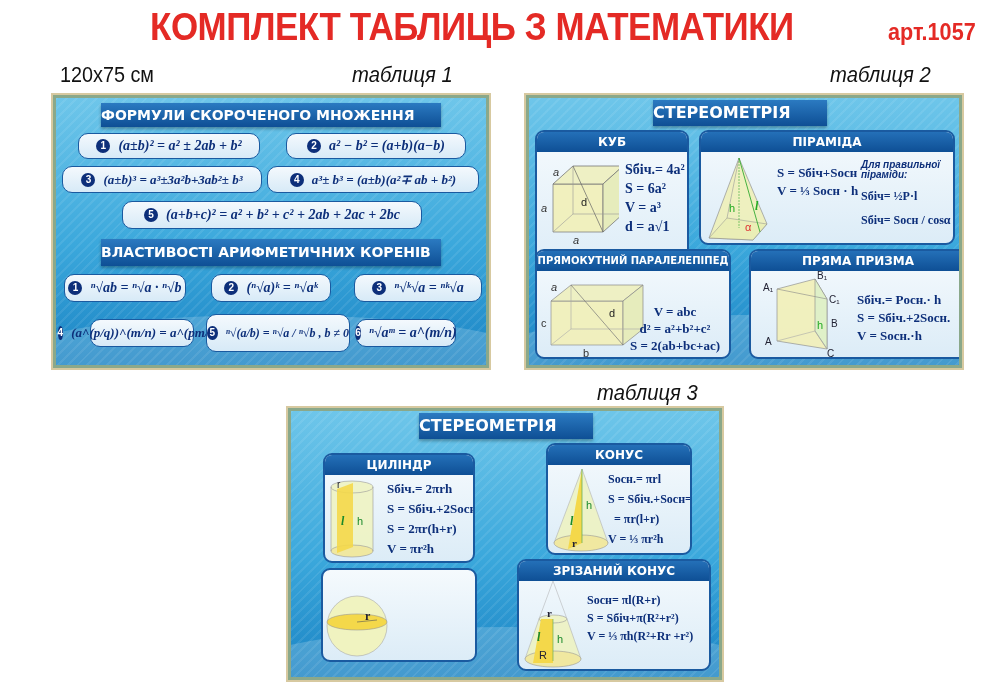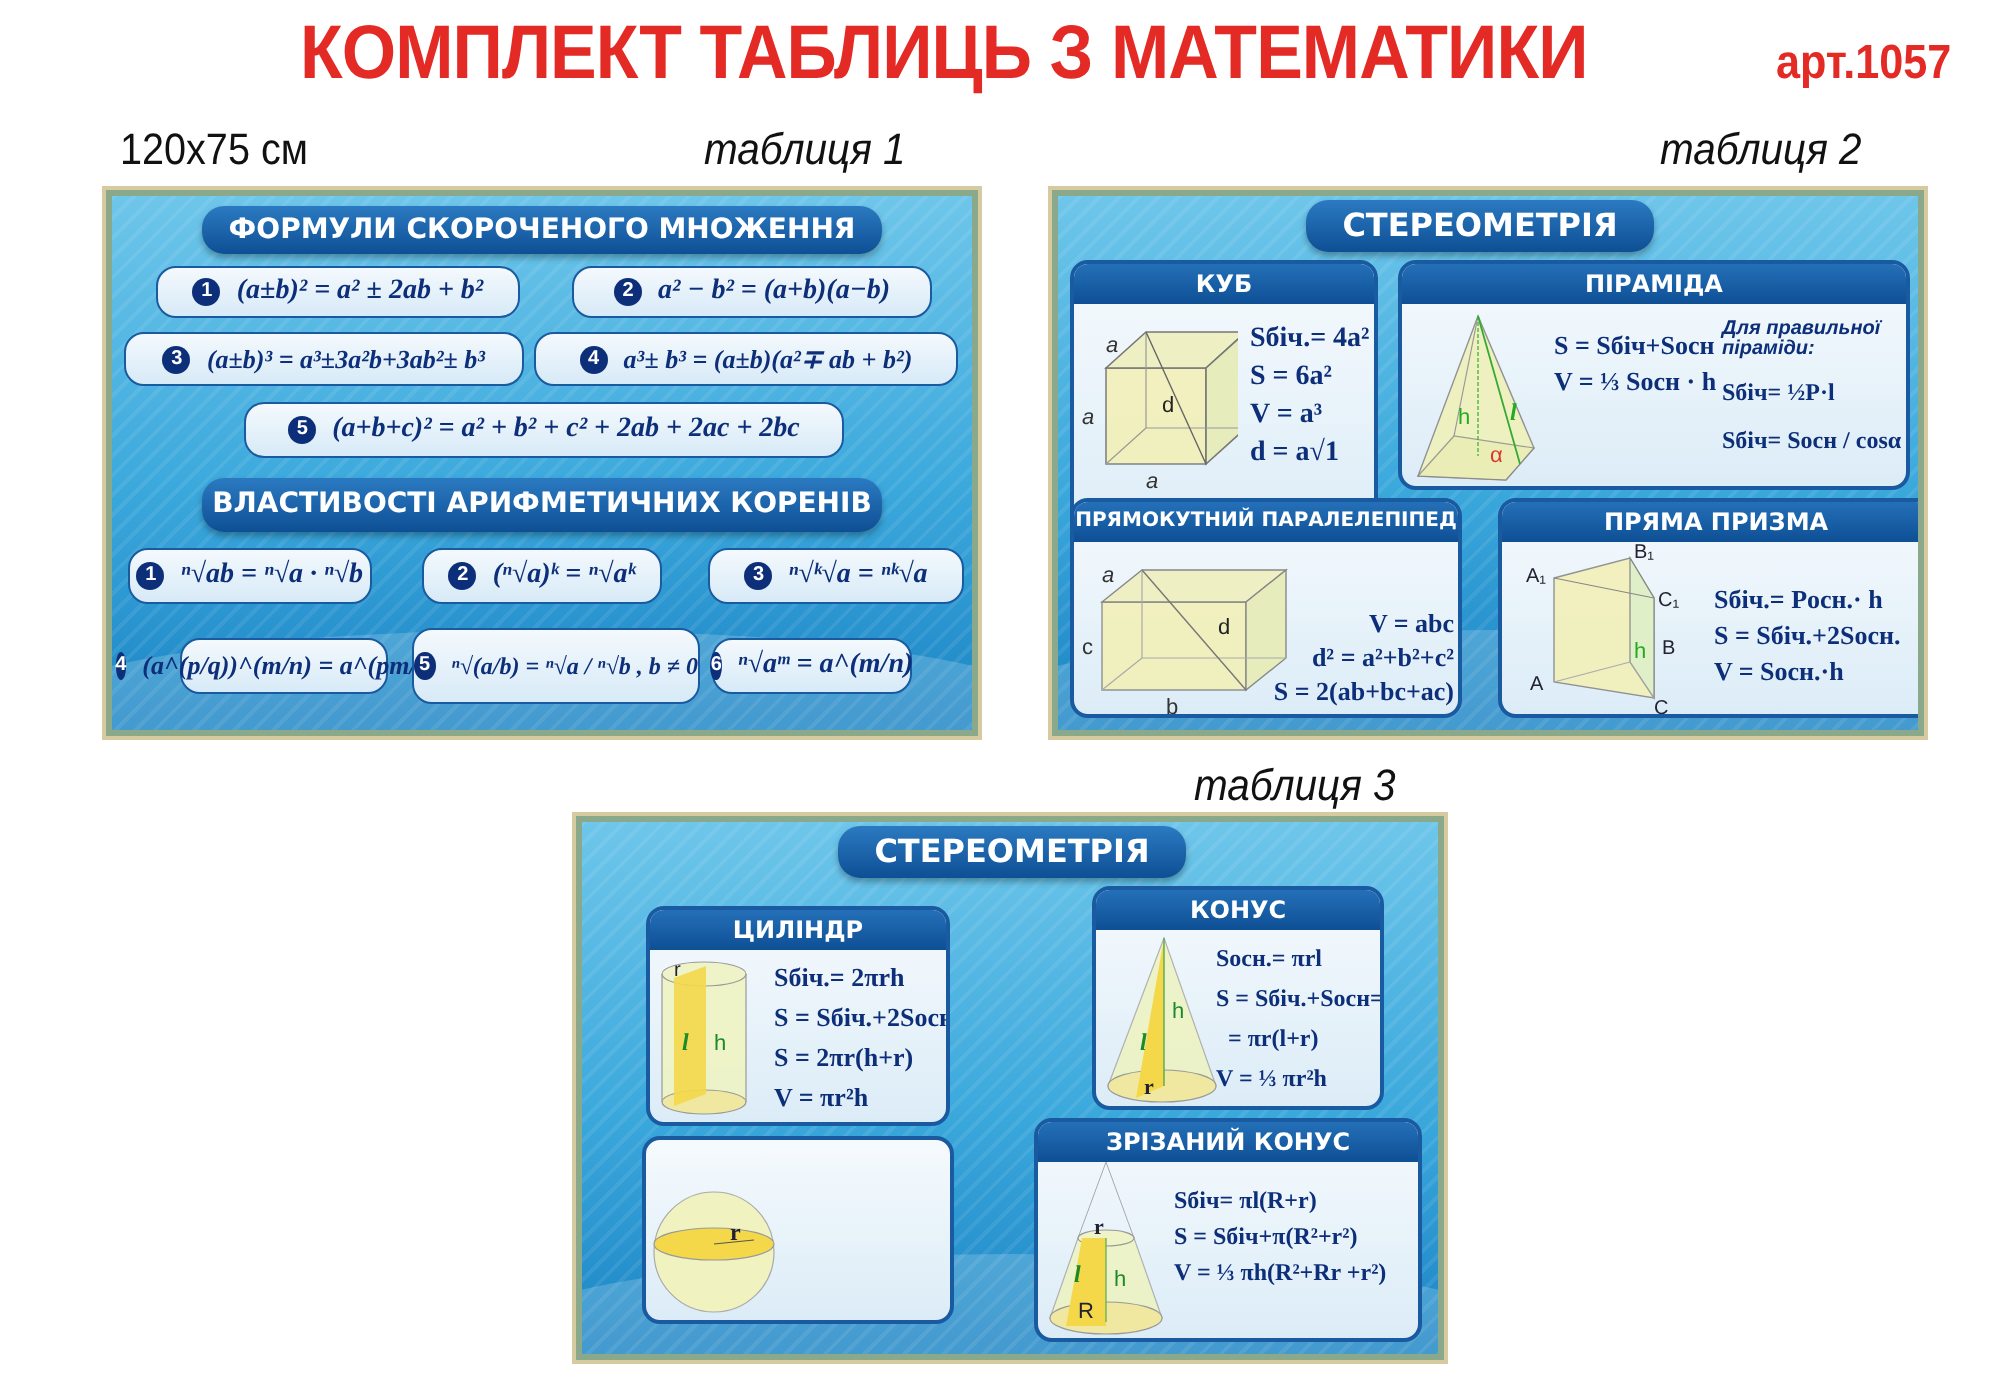--- a/index.html
+++ b/index.html
@@ -5,21 +5,21 @@
   *{box-sizing:border-box;margin:0;padding:0}
   body{width:1008px;height:690px;background:#fff;position:relative;overflow:hidden;font-family:"Liberation Sans",sans-serif}
   .abs{position:absolute}
   .main-title{left:150px;top:6px;font-family:"Liberation Sans",sans-serif;font-weight:bold;font-size:38px;color:#e42a25;letter-spacing:-0.5px;transform:scaleX(0.92);transform-origin:left top;white-space:nowrap}
   .art{left:888px;top:18px;font-weight:bold;font-size:24px;color:#e42a25;transform:scaleX(0.9);transform-origin:left top}
   .size{left:60px;top:62px;font-size:22px;color:#111;transform:scaleX(0.9);transform-origin:left top}
   .tlabel{font-size:22px;font-style:italic;color:#111;transform:scaleX(0.92);transform-origin:left top}
   .board{border:3px solid #8aa88a;outline:2px solid #d7c9a0;background:linear-gradient(180deg,#6ec6ea 0%,#3ba8dc 55%,#1b84c4 100%);overflow:hidden}
   .board::before{content:"";position:absolute;inset:0;background:repeating-linear-gradient(135deg,rgba(255,255,255,0.08) 0 2px,transparent 2px 7px)}
   .board::after{content:"";position:absolute;left:-10%;right:-10%;bottom:-30px;height:80px;border-radius:50%;background:rgba(255,255,255,0.18)}
-  .ribbon{position:absolute;background:linear-gradient(180deg,#2b7ac1,#0e4f95);color:#fff;font-weight:bold;text-align:center;border-radius:11px;box-shadow:0 2px 3px rgba(0,0,0,0.3);white-space:nowrap;z-index:2;font-family:"DejaVu Sans",sans-serif}
+  .ribbon{position:absolute;background:linear-gradient(180deg,#2b7ac1,#0e4f95);color:#fff;font-weight:bold;text-align:left;border-radius:0;box-shadow:0 2px 3px rgba(0,0,0,0.3);white-space:nowrap;z-index:2;font-family:"DejaVu Sans",sans-serif}
   .pill{position:absolute;background:linear-gradient(180deg,#f4f9fd,#d7eaf7);border:1.5px solid #1a5aa0;border-radius:10px;color:#0d2f7a;font-family:"Liberation Serif",serif;font-weight:bold;font-style:italic;font-size:14px;display:flex;align-items:center;justify-content:center;white-space:nowrap;z-index:2}
   .num{display:inline-block;width:14px;height:14px;border-radius:50%;background:#0d2f7a;color:#fff;font-size:10px;font-style:normal;text-align:center;line-height:14px;margin-right:8px;font-family:"Liberation Sans",sans-serif}
   .card{position:absolute;background:linear-gradient(180deg,#f5fafd,#dcecf7);border:2px solid #1a5aa0;border-radius:9px;overflow:hidden;z-index:2}
   .card-h{background:linear-gradient(180deg,#2470b8,#0e4f95);color:#fff;font-weight:bold;text-align:center;font-size:12px;height:20px;line-height:20px;font-family:"DejaVu Sans",sans-serif}
   .fm{position:absolute;color:#0d2f7a;font-family:"Liberation Serif",serif;font-weight:bold;font-size:14px;line-height:17px;white-space:nowrap}
   .fm div{white-space:nowrap}
   .svgfig{position:absolute}
   .note{font-style:italic;font-weight:bold;font-size:10px;line-height:10px;color:#0d2f7a}
 </style>
 </head>
@@ -141,21 +141,21 @@
       <polygon points="84,28 104,12 104,56 84,72" fill="#e6ecbc" stroke="#888" stroke-width="0.7"></polygon>
       <line x1="32" y1="12" x2="32" y2="56" stroke="#aaa" stroke-width="0.6"></line>
       <line x1="32" y1="56" x2="104" y2="56" stroke="#aaa" stroke-width="0.6"></line>
       <line x1="32" y1="56" x2="12" y2="72" stroke="#aaa" stroke-width="0.6"></line>
       <line x1="32" y1="12" x2="84" y2="72" stroke="#777" stroke-width="0.7"></line>
       <text x="12" y="18" font-size="11" font-style="italic" fill="#333" font-family="Liberation Sans, sans-serif">a</text>
       <text x="2" y="54" font-size="11" fill="#333" font-family="Liberation Sans, sans-serif">c</text>
       <text x="44" y="84" font-size="11" fill="#333" font-family="Liberation Sans, sans-serif">b</text>
       <text x="70" y="44" font-size="11" fill="#222" font-family="Liberation Sans, sans-serif">d</text>
     </svg>
-    <div class="fm" style="left:86px;top:52px;font-size:13px;line-height:17px;text-align:right;width:104px">
+    <div class="fm" style="left:86px;top:52px;font-size:13px;line-height:17px;text-align:center;width:104px">
       <div>V = abc</div>
       <div>d² = a²+b²+c²</div>
       <div>S = 2(ab+bc+ac)</div>
     </div>
   </div>
 
   <div class="card" style="left:220px;top:151px;width:218px;height:110px">
     <div class="card-h">ПРЯМА ПРИЗМА</div>
     <svg class="svgfig" style="left:4px;top:20px" width="90" height="88">
       <polygon points="22,18 60,8 72,28 72,78 22,70" fill="#f2f0b8" stroke="#888" stroke-width="0.7" opacity="0.9"></polygon>
@@ -240,18 +240,18 @@
       <ellipse cx="32" cy="40" rx="14" ry="4" fill="#eef3c8" stroke="#999" stroke-width="0.6"></ellipse>
       <ellipse cx="32" cy="80" rx="28" ry="8" fill="#f0e8a0" stroke="#999" stroke-width="0.6"></ellipse>
       <polygon points="20,40 32,40 32,84 12,84" fill="#f4d84a"></polygon>
       <line x1="32" y1="40" x2="32" y2="82" stroke="#5a5" stroke-width="0.6"></line>
       <text x="26" y="38" font-size="11" font-weight="bold" fill="#223" font-family="Liberation Serif, serif">r</text>
       <text x="16" y="62" font-size="12" font-weight="bold" font-style="italic" fill="#1a8a2a" font-family="Liberation Serif, serif">l</text>
       <text x="36" y="64" font-size="11" fill="#1a8a2a" font-family="Liberation Sans, sans-serif">h</text>
       <text x="18" y="80" font-size="11" fill="#223" font-family="Liberation Sans, sans-serif">R</text>
     </svg>
     <div class="fm" style="left:68px;top:30px;font-size:12px;line-height:18px">
-      <div>Sбіч= πl(R+r)</div>
+      <div>Sосн= πl(R+r)</div>
       <div>S = Sбіч+π(R²+r²)</div>
       <div>V = ⅓ πh(R²+Rr +r²)</div>
     </div>
   </div>
 </div>
 
 </body></html>

